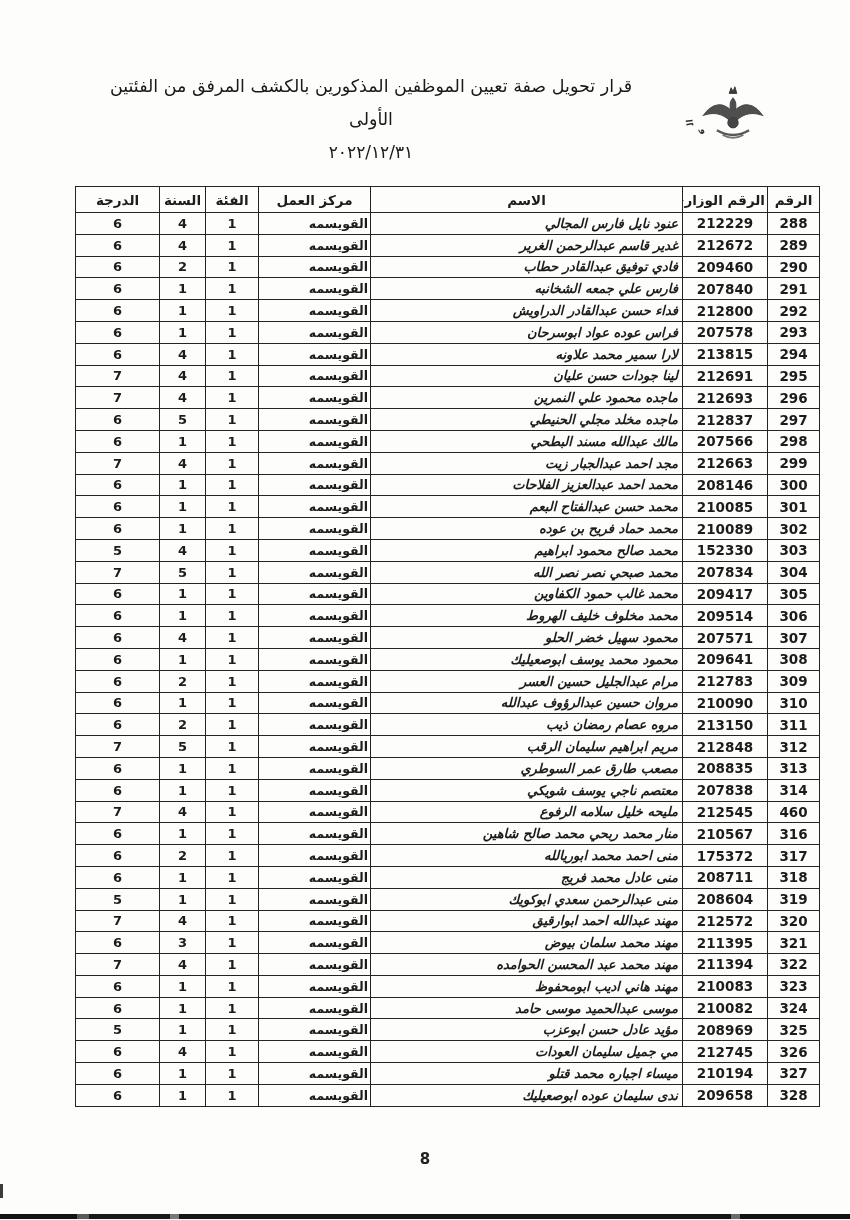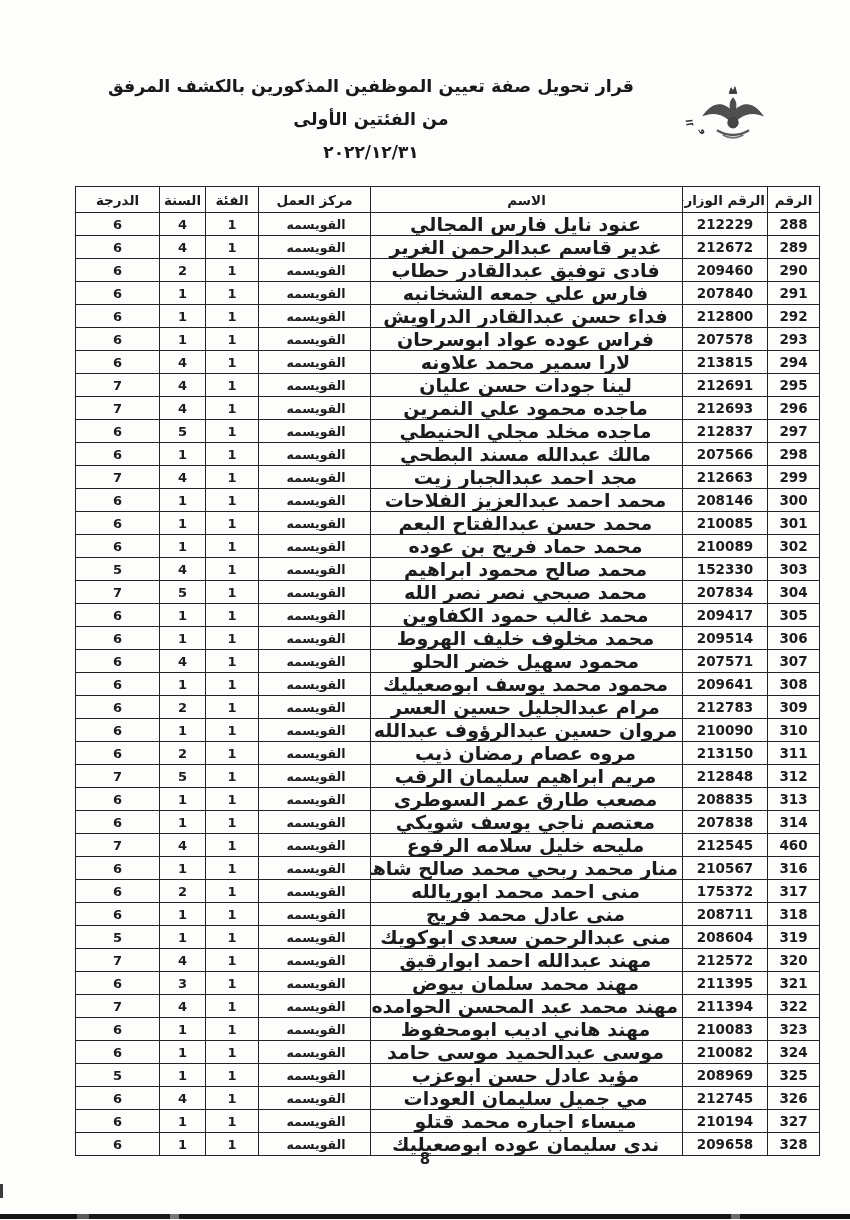--- a/index.html
+++ b/index.html
@@ -13,40 +13,40 @@
   .page{position:absolute;inset:0;}
 
   
   .header{
     position:absolute;top:62px;right:28px;left:28px;
     display:flex;align-items:flex-start;
   }
   .logo-wrap{width:178px;display:flex;justify-content:center;padding-top:4px;}
   .title-wrap{
     flex:1;text-align:center;padding-left:70px;padding-top:8px;
-    font-weight:700;font-size:17.5px;line-height:33px;color:#191919;
+    font-weight:400;font-size:17.5px;line-height:33px;color:#191919;
     letter-spacing:.2px;
   }
   .title-date{font-size:17px;letter-spacing:2px;}
 
   
   .tbl{
     position:absolute;top:186px;right:30px;
     width:744px;border-collapse:collapse;table-layout:fixed;
     background:#fdfdfc;
   }
   .tbl th,.tbl td{
     border:1.6px solid #242424;
     font-weight:700;color:#1c1c1c;
     overflow:hidden;white-space:nowrap;
   }
   .tbl th{height:25px;font-size:13.5px;padding:0 2px;}
   .tbl td{height:20.8px;font-size:13px;text-align:center;padding:0 2px;}
-  td.c-name{padding-right:4px;font-size:19px;}
-  td.c-center{text-align:center;padding-left:5px;font-size:12.5px;}
+  td.c-name{text-align:right;padding-right:4px;font-size:13px;font-style:italic;}
+  td.c-center{text-align:right;padding-left:5px;font-size:12.5px;}
   td.c-num,td.c-min{font-size:13.5px;font-family:"DejaVu Sans",sans-serif;}
 
   
   .page-number{
     position:absolute;top:1150px;left:0;right:0;
     text-align:center;font-size:15px;font-weight:700;color:#222;
   }
 
   
   .bottom-edge{

